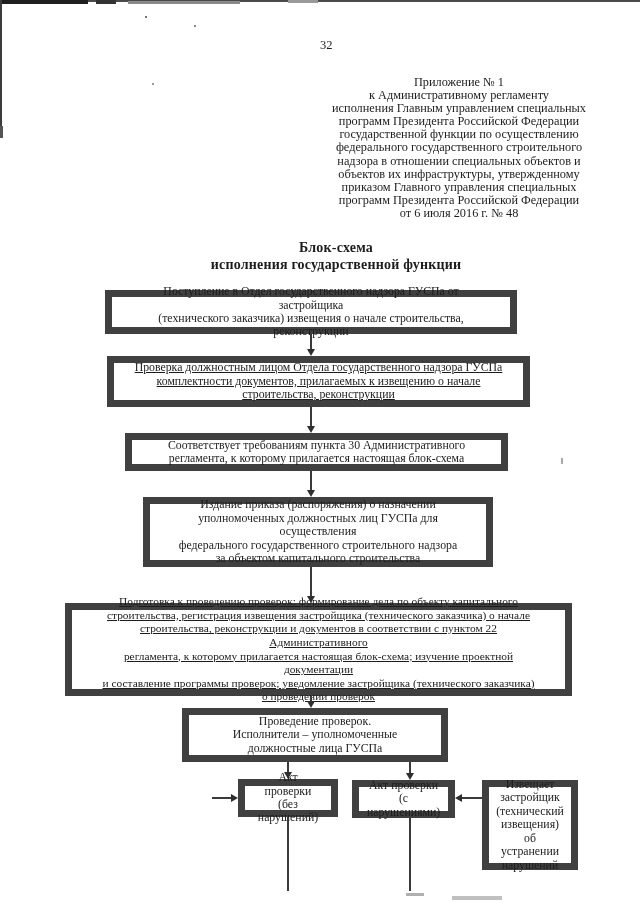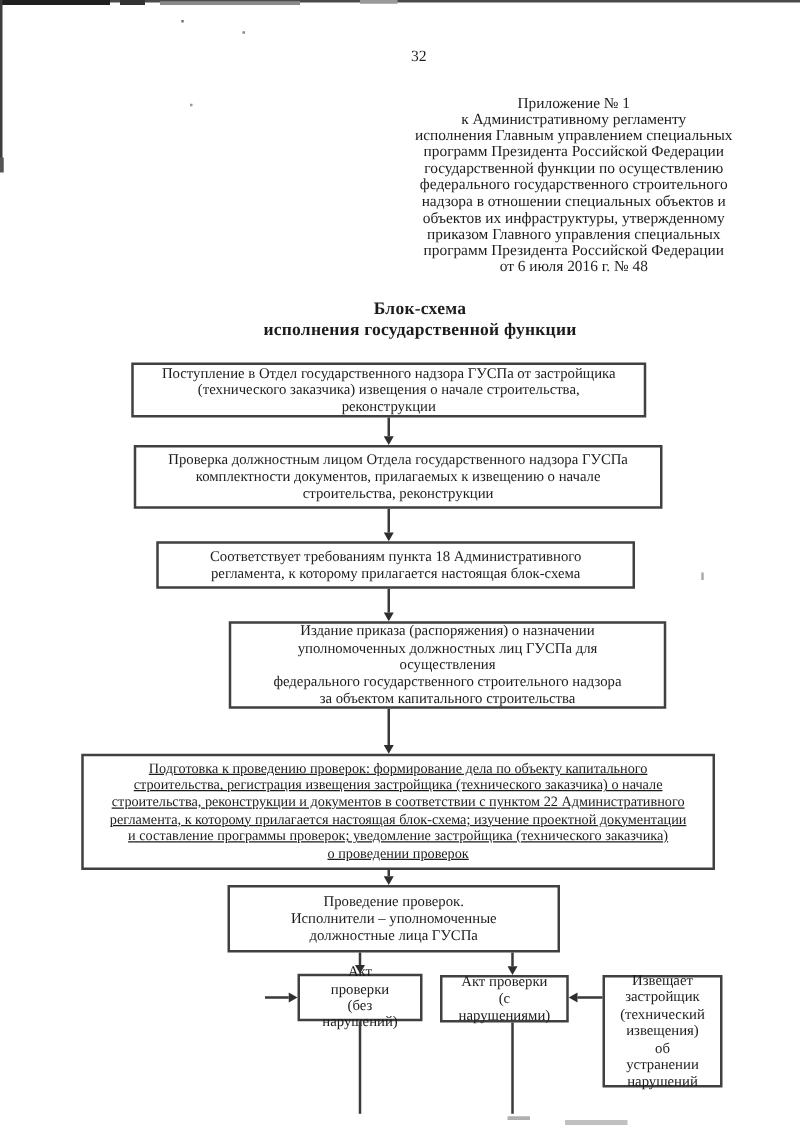--- a/index.html
+++ b/index.html
@@ -1,28 +1,28 @@
 <!DOCTYPE html>
 <html><head>
 <meta charset="utf-8">
 <style>
   html,body{margin:0;padding:0;background:#e8e8e8;}
   .page{
     position:relative;width:640px;height:905px;background:#ffffff;
     font-family:"Liberation Serif", serif;color:#1c1c1c;overflow:hidden;
     margin:0 auto;
   }
-  .txt{position:absolute;white-space:pre-line;text-align:center;}
+  .txt{position:absolute;white-space:pre-line;}
   .center{text-align:center;}
   .pageno{font-size:12.5px;}
   .appendix{font-size:12.3px;line-height:13.1px;}
   .doc-title{font-weight:bold;font-size:14px;line-height:16.5px;letter-spacing:.2px;}
   .box{
     position:absolute;box-sizing:border-box;background:#fff;
-    border:2px solid #404040;
+    border:7px solid #404040;
     display:flex;align-items:center;justify-content:center;
     text-align:center;font-size:11.8px;line-height:13.4px;
     white-space:pre-line;padding:1px 20px;
   }
   .box.small5{font-size:11.4px;line-height:13.6px;}
   .vline{position:absolute;width:2px;background:#3a3a3a;}
   .hline{position:absolute;height:2px;background:#3a3a3a;}
   .head-down{position:absolute;width:0;height:0;
     border-left:4px solid transparent;border-right:4px solid transparent;
     border-top:7px solid #2e2e2e;}
@@ -64,26 +64,26 @@
 объектов их инфраструктуры, утвержденному
 приказом Главного управления специальных
 программ Президента Российской Федерации
 от 6 июля 2016 г. № 48</div>
   <div class="txt doc-title center" style="left:136px;top:240px;width:400px;">Блок-схема
 исполнения государственной функции</div>
 
   <div class="box" style="left:105px;top:290px;width:412px;height:44px;">Поступление в Отдел государственного надзора ГУСПа от застройщика
 (технического заказчика) извещения о начале строительства,
 реконструкции</div>
-  <div class="box" style="left:107px;top:356px;width:423px;height:51px;">Проверка должностным лицом Отдела государственного надзора ГУСПа
+  <div class="box" style="left:107px;top:356px;width:423px;height:51px;text-decoration:underline;">Проверка должностным лицом Отдела государственного надзора ГУСПа
 комплектности документов, прилагаемых к извещению о начале
 строительства, реконструкции</div>
-  <div class="box" style="left:125px;top:433px;width:383px;height:38px;">Соответствует требованиям пункта 18 Административного
+  <div class="box" style="left:125px;top:433px;width:383px;height:38px;">Соответствует требованиям пункта 30 Административного
 регламента, к которому прилагается настоящая блок-схема</div>
-  <div class="box" style="left:143px;top:497px;width:350px;height:70px;margin-left:40px;">Издание приказа (распоряжения) о назначении
+  <div class="box" style="left:143px;top:497px;width:350px;height:70px;">Издание приказа (распоряжения) о назначении
 уполномоченных должностных лиц ГУСПа для осуществления
 федерального государственного строительного надзора
 за объектом капитального строительства</div>
   <div class="box small5" style="left:65px;top:603px;width:507px;height:93px;text-decoration:underline;">Подготовка к проведению проверок: формирование дела по объекту капитального
 строительства, регистрация извещения застройщика (технического заказчика) о начале
 строительства, реконструкции и документов в соответствии с пунктом 22 Административного
 регламента, к которому прилагается настоящая блок-схема; изучение проектной документации
 и составление программы проверок; уведомление застройщика (технического заказчика)
 о проведении проверок</div>
   <div class="box" style="left:182px;top:708px;width:266px;height:54px;">Проведение проверок.

